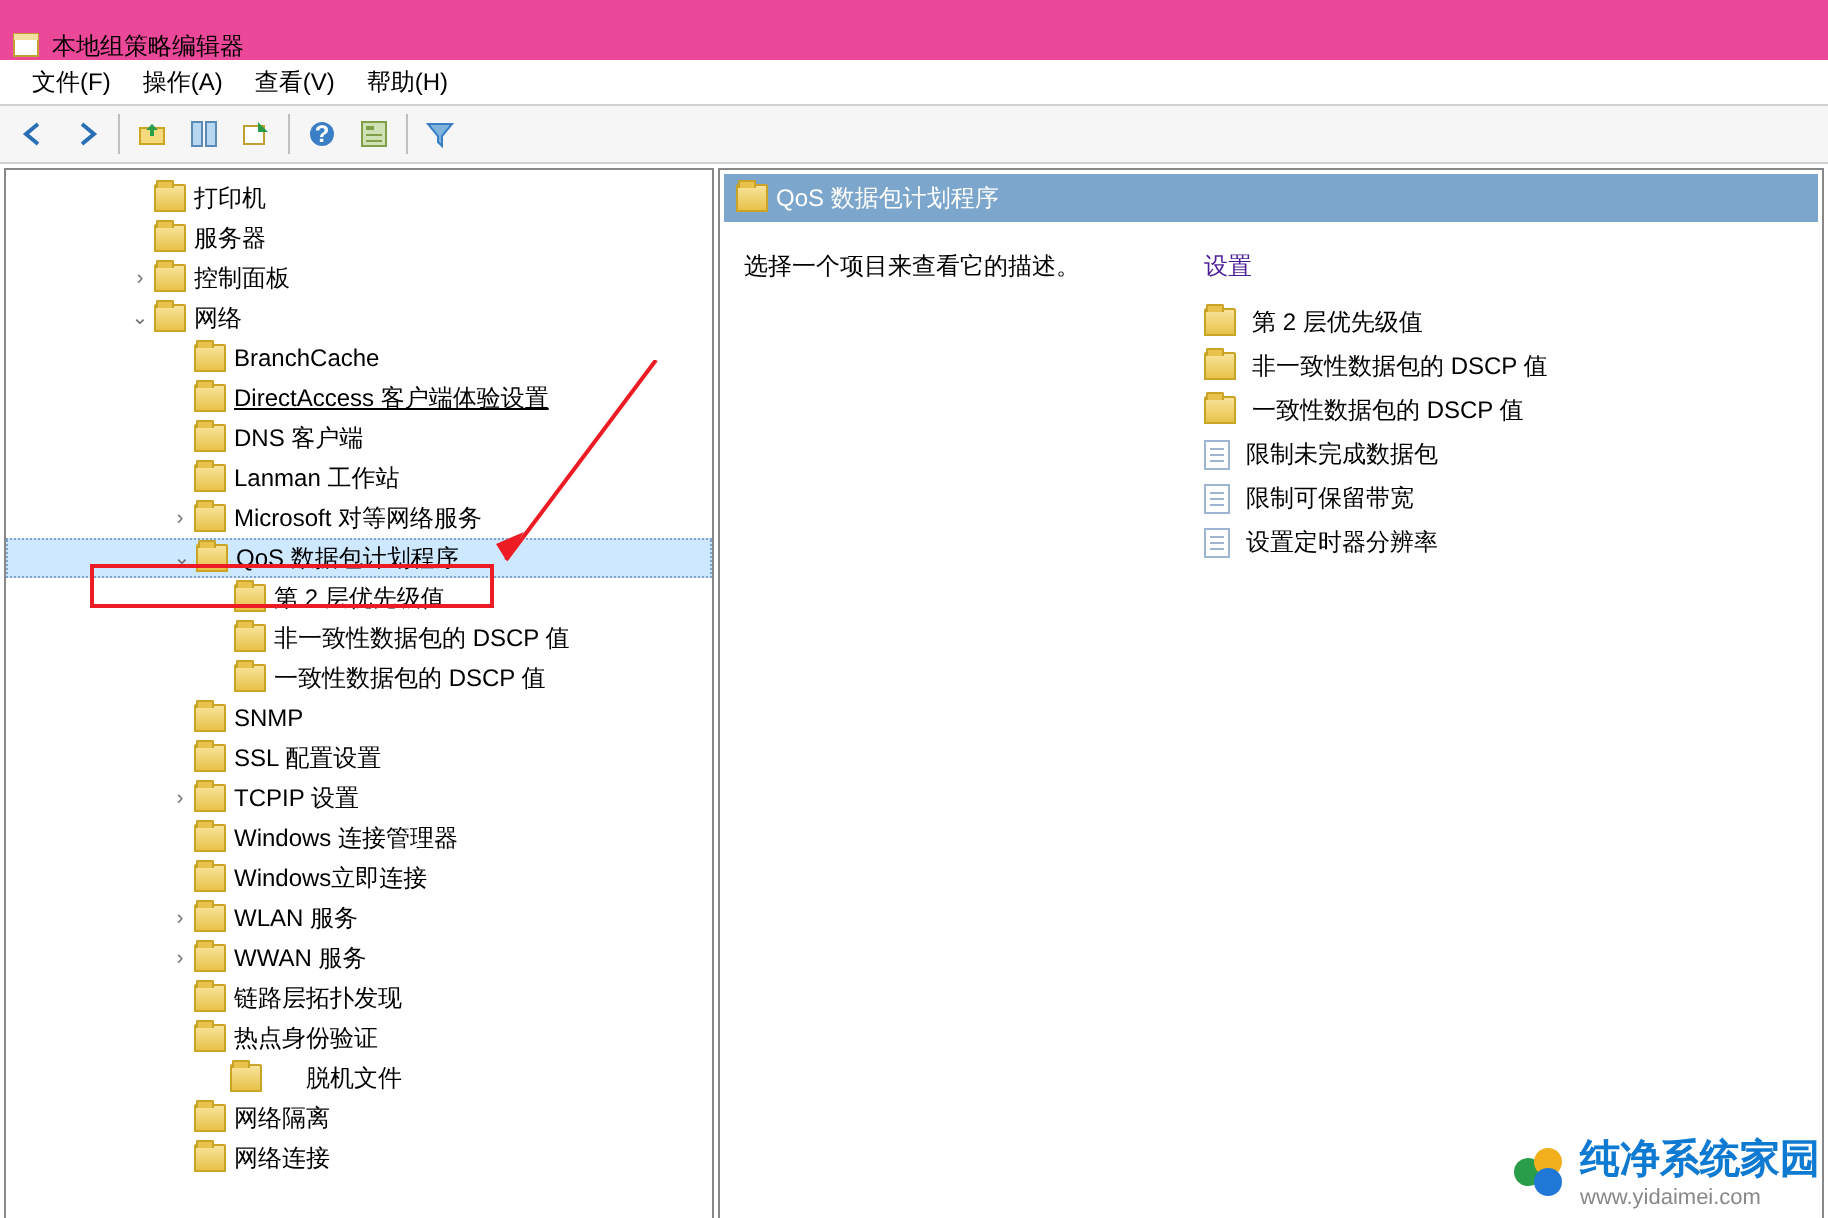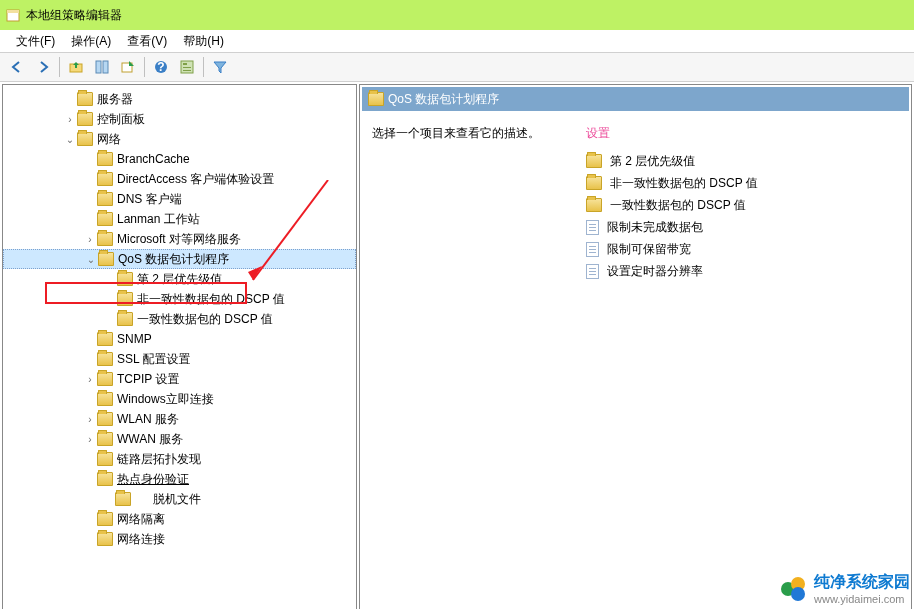--- a/index.html
+++ b/index.html
@@ -1,17 +1,17 @@
 <!DOCTYPE html>
 <html><head>
 <meta charset="utf-8">
 <style>
 * { margin:0; padding:0; box-sizing:border-box; font-family:"Microsoft YaHei","Segoe UI",Tahoma,sans-serif; font-size:12px; }
 body { background:#fff; width:914px; height:609px; overflow:hidden; position:relative; }
-.title-bar { display:flex; align-items:center; height:22px; padding:15px 6px; background:#bef264; }
+.title-bar { display:flex; height:22px; padding:15px 6px; background:#ec4899; }
 .title-icon { margin-right:6px; }
 .menu-bar { display:flex; padding:2px 8px; height:22px; align-items:center; background:#fff; }
 .menu-item { padding:2px 8px; cursor:pointer; }
 .toolbar { display:flex; align-items:center; height:30px; padding:2px 4px; border-top:1px solid #d0d0d0; border-bottom:1px solid #d0d0d0; background:#f6f6f6; }
 .t-btn { width:24px; height:24px; display:flex; align-items:center; justify-content:center; margin:0 1px; cursor:pointer; border:1px solid transparent; }
 .t-sep { width:1px; height:20px; background:#c0c0c0; margin:0 3px; }
 .main-area { display:flex; height:calc(609px - 74px); }
 .tree-panel { width:355px; border:1px solid #888; margin:2px; overflow:auto; background:#fff; position:relative; }
 .tree-panel::-webkit-scrollbar { width:16px; }
 .tree-panel::-webkit-scrollbar-thumb { background:#c0c0c0; border:1px solid #a0a0a0; }
@@ -23,28 +23,28 @@
 .twisty { width:14px; text-align:center; color:#707070; font-size:10px; user-select:none; }
 .folder-ico { width:16px; height:14px; background:linear-gradient(#f7e39b,#e8c24a); border:1px solid #c9a427; border-radius:1px 1px 0 0; margin-right:4px; position:relative; }
 .folder-ico::before { content:""; position:absolute; top:-3px; left:0; width:7px; height:3px; background:#e8c24a; border:1px solid #c9a427; border-bottom:none; border-radius:1px 1px 0 0; }
 .doc-ico { width:13px; height:15px; background:#fff; border:1px solid #9fb4d0; margin-right:4px; position:relative; }
 .doc-ico::after { content:""; position:absolute; left:2px; top:3px; right:2px; height:1px; background:#9fb4d0; box-shadow:0 3px 0 #9fb4d0, 0 6px 0 #9fb4d0; }
 .tree-label { padding-right:4px; }
 .red-box { position:absolute; border:2px solid #ed1c24; pointer-events:none; }
 .arrow-svg { position:absolute; pointer-events:none; }
 .header-band { background:#7da6cc; color:#fff; height:24px; display:flex; align-items:center; margin:2px; padding-left:6px; }
 .header-band .folder-ico { background:linear-gradient(#f7e39b,#e8c24a); }
-.detail-body { display:flex; padding:12px 12px 0 12px; gap:44px; }
+.detail-body { display:flex; padding:12px 12px 0 12px; gap:60px; }
 .detail-left { width:170px; }
 .detail-right { flex:1; }
-.setting-header { color:#ec4899; margin-bottom:8px; }
+.setting-header { color:#4c1d95; margin-bottom:8px; }
 .setting-item { display:flex; align-items:center; height:22px; cursor:pointer; }
 .setting-item span:last-child { margin-left:4px; }
 .watermark { position:absolute; right:4px; bottom:4px; display:flex; align-items:center; gap:6px; }
-.wm-txt1 { font-size:16px; font-weight:bold; color:#0e7ad1;text-align:right; }
+.wm-txt1 { font-size:20px; font-weight:bold; color:#0e7ad1;text-align:right; }
 .wm-txt2 { font-size:11px; color:#888; }
 </style>
 </head>
 <body>
 
 <div class="title-bar">
   <svg class="title-icon" width="14" height="14">
       <rect x="1" y="2" width="12" height="11" fill="#fff" stroke="#c0a030"></rect>
       <rect x="1" y="2" width="12" height="3" fill="#f3e0a0"></rect>
     </svg>
@@ -111,38 +111,43 @@
     </div>
 </div>
 
 <div class="main-area">
 
   <div class="tree-panel">
     <div class="tree" id="tree">
         <div class="tree-node" style="padding-left: 60px;">
           <span class="twisty"></span>
           <span class="folder-ico"></span>
+          <span class="tree-label">打印机</span>
+        </div>
+        <div class="tree-node" style="padding-left: 60px;">
+          <span class="twisty"></span>
+          <span class="folder-ico"></span>
           <span class="tree-label">服务器</span>
         </div>
         <div class="tree-node" style="padding-left: 60px;">
           <span class="twisty">›</span>
           <span class="folder-ico"></span>
           <span class="tree-label">控制面板</span>
         </div>
         <div class="tree-node" style="padding-left: 60px;">
           <span class="twisty">⌄</span>
           <span class="folder-ico"></span>
           <span class="tree-label">网络</span>
         </div>
         <div class="tree-node" style="padding-left: 80px;">
           <span class="twisty"></span>
           <span class="folder-ico"></span>
           <span class="tree-label">BranchCache</span>
         </div>
-        <div class="tree-node" style="padding-left: 80px;">
+        <div class="tree-node" style="padding-left: 80px; text-decoration: underline;">
           <span class="twisty"></span>
           <span class="folder-ico"></span>
           <span class="tree-label">DirectAccess 客户端体验设置</span>
         </div>
         <div class="tree-node" style="padding-left: 80px;">
           <span class="twisty"></span>
           <span class="folder-ico"></span>
           <span class="tree-label">DNS 客户端</span>
         </div>
         <div class="tree-node" style="padding-left: 80px;">
@@ -186,38 +191,43 @@
           <span class="tree-label">SSL 配置设置</span>
         </div>
         <div class="tree-node" style="padding-left: 80px;">
           <span class="twisty">›</span>
           <span class="folder-ico"></span>
           <span class="tree-label">TCPIP 设置</span>
         </div>
         <div class="tree-node" style="padding-left: 80px;">
           <span class="twisty"></span>
           <span class="folder-ico"></span>
+          <span class="tree-label">Windows 连接管理器</span>
+        </div>
+        <div class="tree-node" style="padding-left: 80px;">
+          <span class="twisty"></span>
+          <span class="folder-ico"></span>
           <span class="tree-label">Windows立即连接</span>
         </div>
         <div class="tree-node" style="padding-left: 80px;">
           <span class="twisty">›</span>
           <span class="folder-ico"></span>
           <span class="tree-label">WLAN 服务</span>
         </div>
         <div class="tree-node" style="padding-left: 80px;">
           <span class="twisty">›</span>
           <span class="folder-ico"></span>
           <span class="tree-label">WWAN 服务</span>
         </div>
         <div class="tree-node" style="padding-left: 80px;">
           <span class="twisty"></span>
           <span class="folder-ico"></span>
           <span class="tree-label">链路层拓扑发现</span>
         </div>
-        <div class="tree-node" style="padding-left: 80px; text-decoration: underline;">
+        <div class="tree-node" style="padding-left: 80px;">
           <span class="twisty"></span>
           <span class="folder-ico"></span>
           <span class="tree-label">热点身份验证</span>
         </div>
         <div class="tree-node" style="padding-left: 80px; gap: 18px;">
           <span class="twisty"></span>
           <span class="folder-ico"></span>
           <span class="tree-label">脱机文件</span>
         </div>
         <div class="tree-node" style="padding-left: 80px;">

